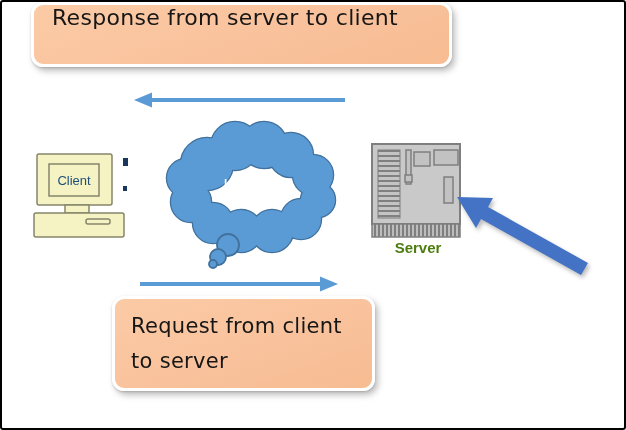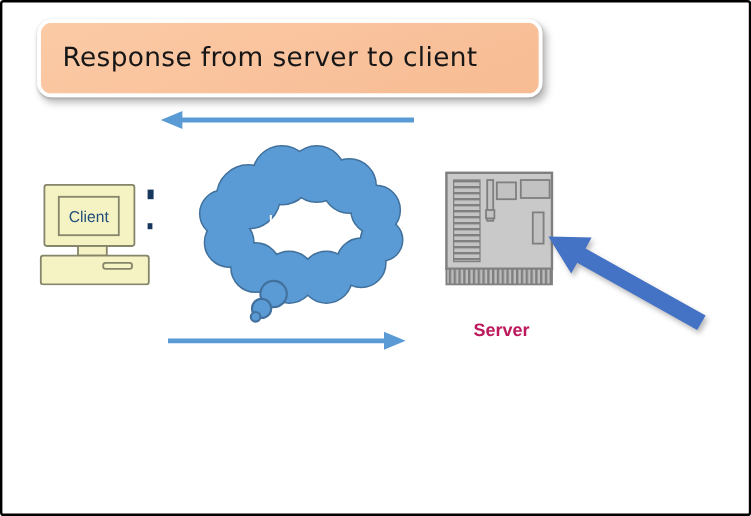--- a/index.html
+++ b/index.html
@@ -22,41 +22,40 @@
     border-radius: 12px;
     box-shadow: 3px 4px 6px rgba(110,110,110,0.45), 0 1px 2px rgba(120,120,120,0.35);
     color: #1a1a1a;
   }
   .callout-text {
     white-space: pre;
     letter-spacing: 0.3px;
     color: #161616;
   }
   .callout-response {
-    left: 29px; top: 14px; width: 421px; height: 65px;
-    display: flex; align-items: center; padding-left: 18px;
+    left: 29px; top: 0; width: 421px; height: 65px;
+    display: flex; align-items: flex-start; padding-left: 18px;
   }
   .callout-response .callout-text { font-size: 22px; }
   .callout-request {
     left: 110px; top: 294px; width: 263px; height: 95px;
     padding: 10px 16px;
   }
   .callout-request .callout-text { font-size: 21px; line-height: 1.68; }
   .callout-hosting {
     left: 429px; top: 277px; width: 181px; height: 136px;
     padding: 10px 12px;
   }
   .callout-hosting .callout-text { font-size: 20px; line-height: 1.78; }
   .abs { position: absolute; }
   .node-label {
     position: absolute;
-    color: #be185d;
+    color: #4d7c0f;
     font-family: "Liberation Sans", sans-serif;
     text-align: center;
-    margin-top: 28px;
   }
   .server-label { left: 364px; top: 237px; width: 104px; font-size: 15px; font-weight: bold; }
   .big-arrow-svg { filter: drop-shadow(2px 3px 2px rgba(60,60,60,0.35)); }
   .bullet-dot { position: absolute; background: #17375E; }
   .dot-1 { left: 121px; top: 156px; width: 5px; height: 8px; }
   .dot-2 { left: 121px; top: 184px; width: 4px; height: 5px; }
 </style>
 </head>
 <body>
 
@@ -147,19 +146,23 @@
     </g>
     <rect x="6" y="84" width="88" height="13" fill="url(#ribs)" stroke="#7F7F7F" stroke-width="1.5"></rect>
   </svg>
   <div class="node-label server-label">Server</div>
 
   <svg class="abs" style="left:134px; top:274px;" width="204" height="16" viewBox="0 0 204 16">
     <line x1="4" y1="8" x2="185" y2="8" stroke-width="4" stroke="#5B9BD5"></line>
     <polygon points="202,8 184,0.5 184,15.5" fill="#5B9BD5"></polygon>
   </svg>
 
+  <div class="callout callout-request">
+    <span class="callout-text">Request from client
+to server</span>
+  </div>
 
   <svg class="abs big-arrow-svg" style="left:438px; top:190px;" width="150" height="90" viewBox="0 0 150 90">
     <polygon points="17,5 53,6 48,15 148,71 141,83 41,27 36,36" stroke-linejoin="round" fill="#4472C4"></polygon>
   </svg>
 
 
 </div>
 
 </body></html>

